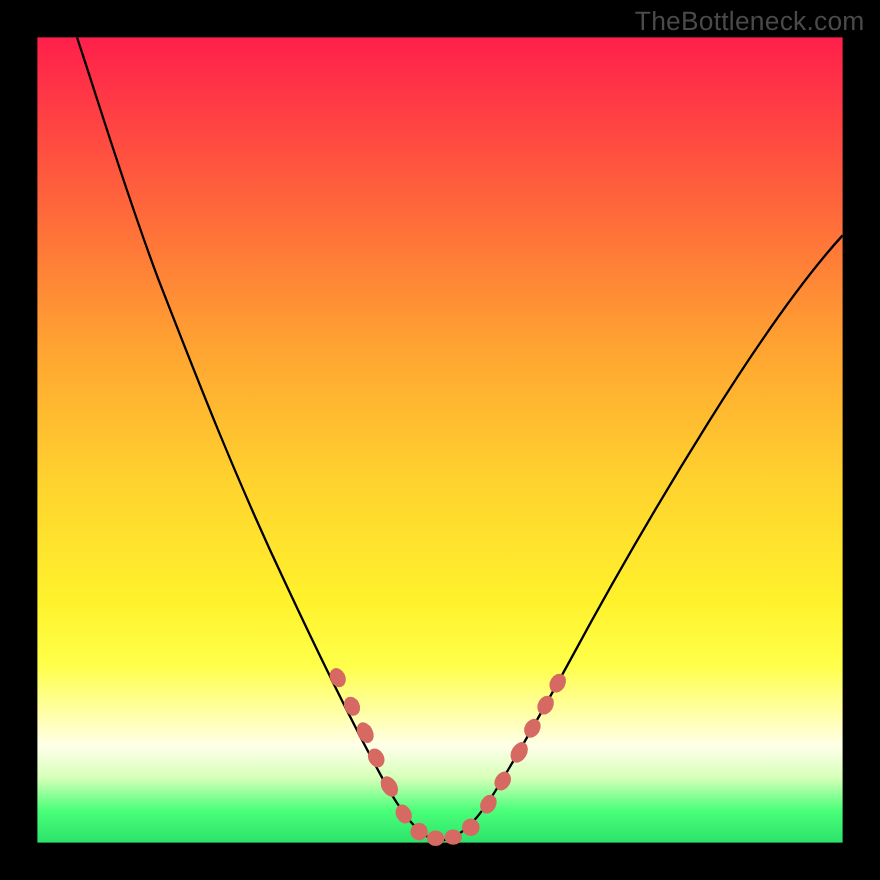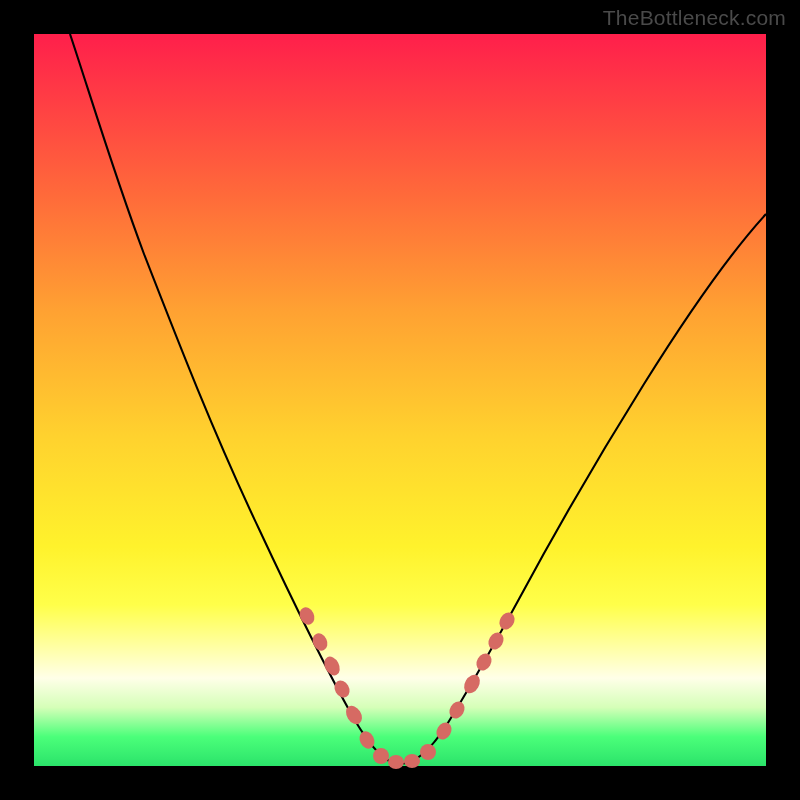--- a/index.html
+++ b/index.html
@@ -38,21 +38,21 @@
       #d5ffb8 92%,
       #4bff7a 96%,
       #2be36a 100%
     );
   }
   .watermark {
     position: absolute;
     top: 6px;
     right: 14px;
     color: #4a4a4a;
-    font-size: 21px;
+    font-size: 24px;
     font-weight: 500;
     letter-spacing: 0.2px;
     user-select: none;
   }
   svg.curve {
     position: absolute;
     left: 0;
     top: 0;
     width: 732px;
     height: 732px;

